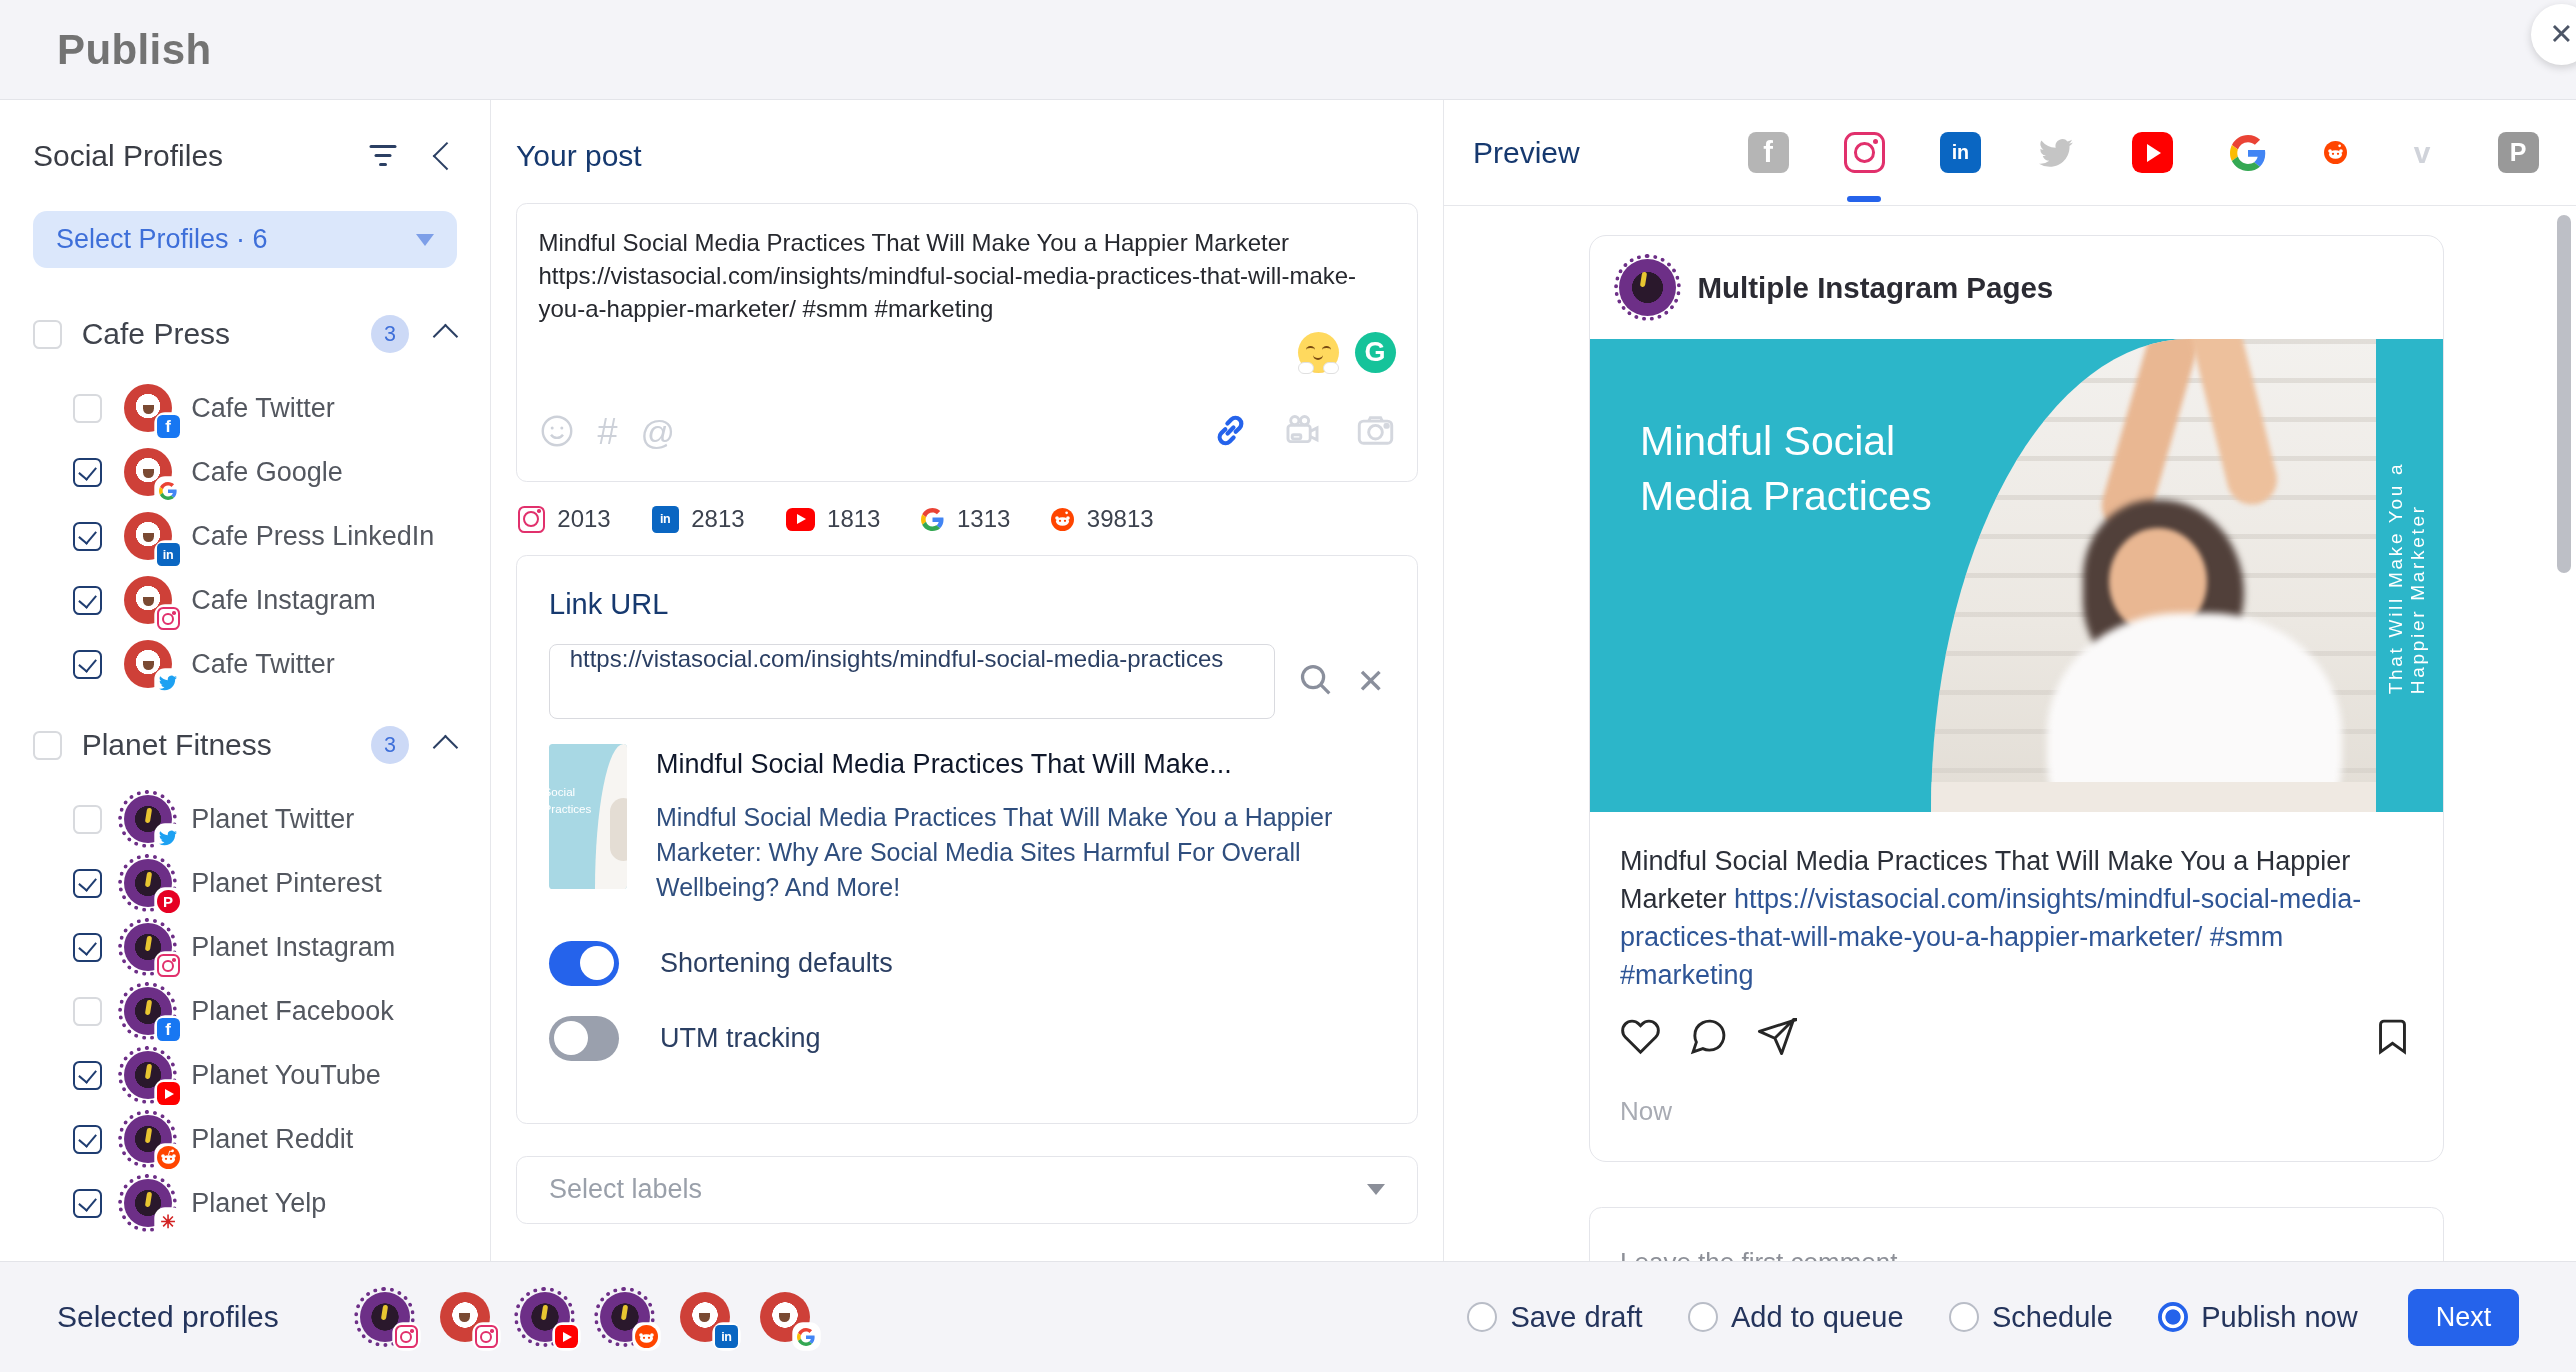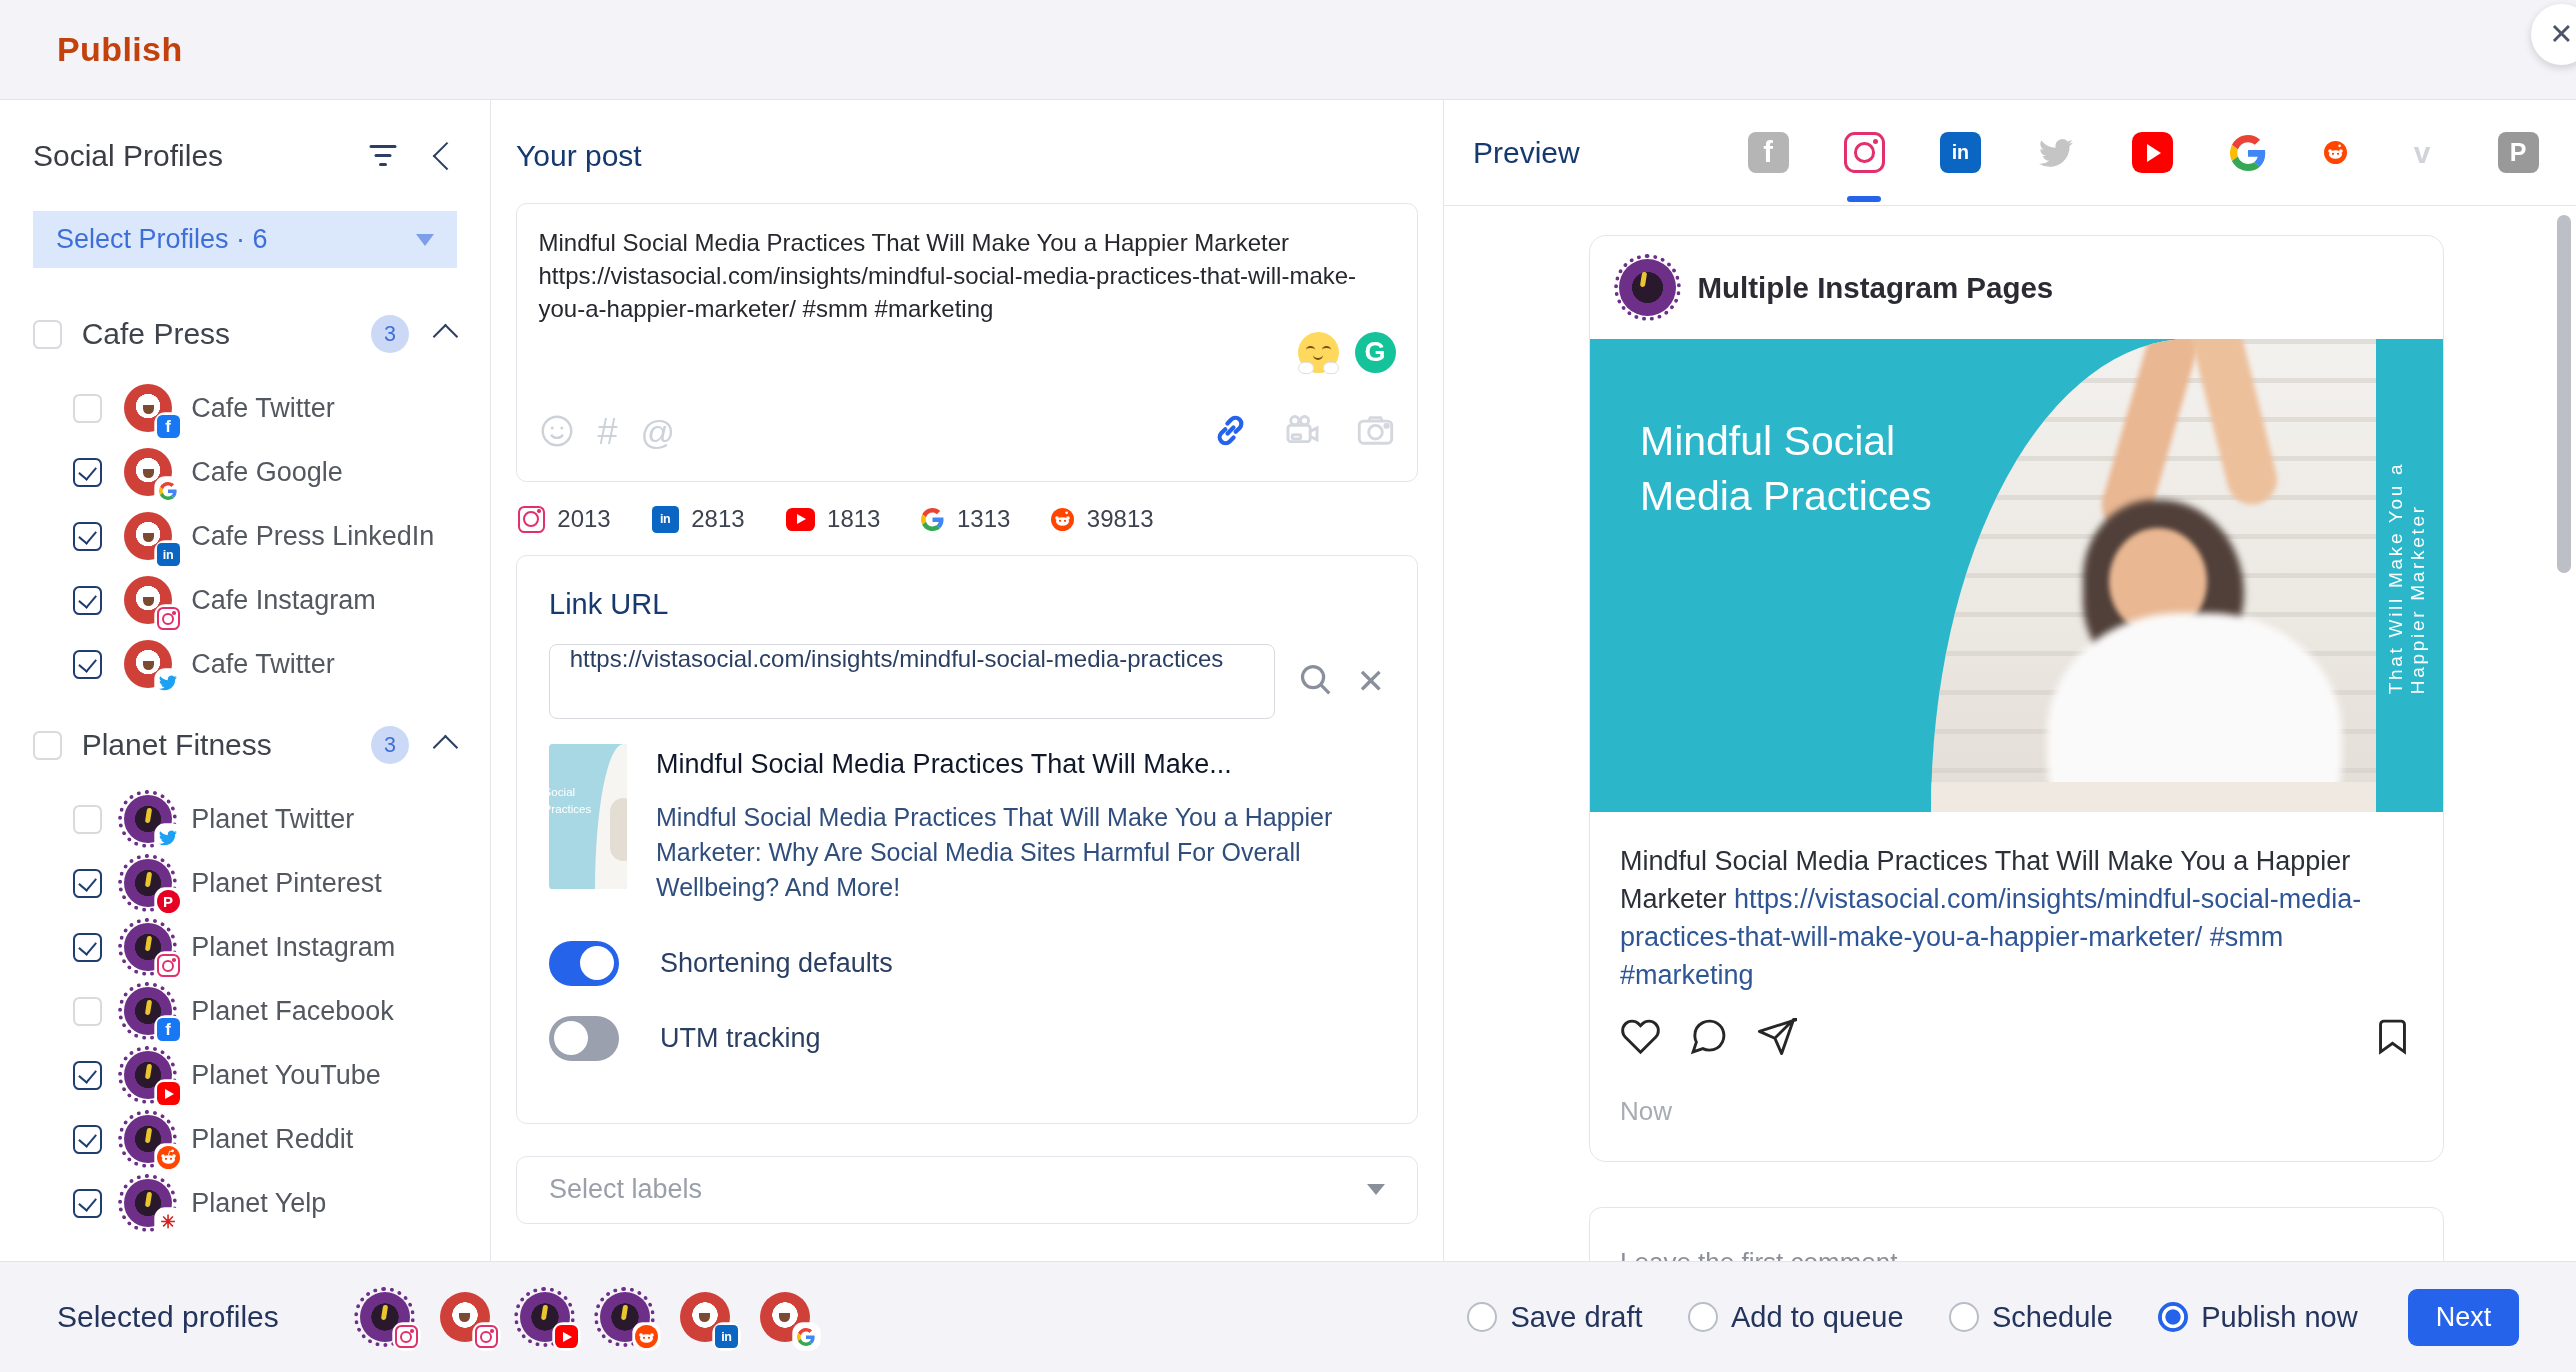--- a/index.html
+++ b/index.html
@@ -2,37 +2,37 @@
 <html style="font-size:14.3px"><head>
 <meta charset="utf-8">
 <style>
 *{margin:0;padding:0;box-sizing:border-box}
 html,body{width:2576px;height:1372px}
 body{font-family:"Liberation Sans",sans-serif;background:#fff;color:#333;overflow:hidden}
 .app{display:flex;flex-direction:column;width:2576px;height:1372px}
 
 
 .hdr{height:100px;flex:none;background:#f4f4f8;border-bottom:0.9px solid #e3e4e9;display:flex;align-items:center;padding:0 57px;position:relative}
-.hdr h1{font-size:34px;font-weight:600;color:#c2410c;letter-spacing:0.4px}
+.hdr h1{font-size:42px;font-weight:600;color:#737373;letter-spacing:0.4px}
 .close{position:absolute;right:-16px;top:3.6px;width:61px;height:61px;border-radius:50%;background:#fff;box-shadow:0 2.7px 9px rgba(0,0,0,.16);display:flex;align-items:center;justify-content:center;font-size:29px;color:#4c5566}
 
 
 .main{flex:1;display:flex;min-height:0;background:#fff}
 .sb{width:491px;flex:none;border-right:0.9px solid #e6e7eb;padding:39px 33px 0;overflow:hidden}
 .mid{width:953px;flex:none;border-right:0.9px solid #e6e7eb;padding:39px 25px 0;overflow:hidden}
 .rt{flex:1;display:flex;flex-direction:column;min-width:0}
 
 
 .sbh{display:flex;align-items:center;margin-bottom:38px}
 .sbh .t{font-size:30px;font-weight:500;color:#3a3d45;flex:1}
 .fltr{width:30px;height:23px;position:relative;margin-right:39px}
 .fltr i{position:absolute;left:50%;transform:translateX(-50%);height:3.6px;background:#2b3f63;border-radius:1.8px}
 .fltr i:nth-child(1){top:0;width:27px}.fltr i:nth-child(2){top:9px;width:17px}.fltr i:nth-child(3){top:18px;width:8px}
 .chev{width:19.7px;height:19.7px;border-left:2.7px solid #2b3f63;border-bottom:2.7px solid #2b3f63;transform:rotate(45deg)}
-.pill{height:57px;background:#dbe7fb;border-radius:0;display:flex;align-items:center;padding:0 23px;margin-bottom:47px}
+.pill{height:57px;background:#dbe7fb;border-radius:14px;display:flex;align-items:center;padding:0 23px;margin-bottom:47px}
 .pill .pt{flex:1;font-size:27px;font-weight:500;color:#3e6fd9}
 .caret{width:0;height:0;border-left:9.8px solid transparent;border-right:9.8px solid transparent;border-top:12.5px solid #7d9fe8}
 .grp{margin-bottom:30px}
 .grph{display:flex;align-items:center;margin-bottom:23px}
 .grph .gn{font-size:30px;font-weight:500;color:#3f434c;flex:1;margin-left:19.7px}
 .cnt{width:38px;height:38px;border-radius:50%;background:#ccd9f6;color:#3e6fd9;font-size:21.5px;display:flex;align-items:center;justify-content:center;margin-right:30px}
 .chup{width:18px;height:18px;border-left:2.7px solid #2b3f63;border-top:2.7px solid #2b3f63;transform:rotate(45deg) translateY(3.6px)}
 .cb{width:29px;height:29px;border-radius:6.3px;border:2.2px solid #d8dade;background:#fff;flex:none;position:relative}
 .cb.ck{border-color:#1f3d71}
 .cb.ck::after{content:"";position:absolute;left:7.2px;top:3.6px;width:9px;height:14.3px;border-right:2.7px solid #1f3d71;border-bottom:2.7px solid #1f3d71;transform:rotate(40deg)}

